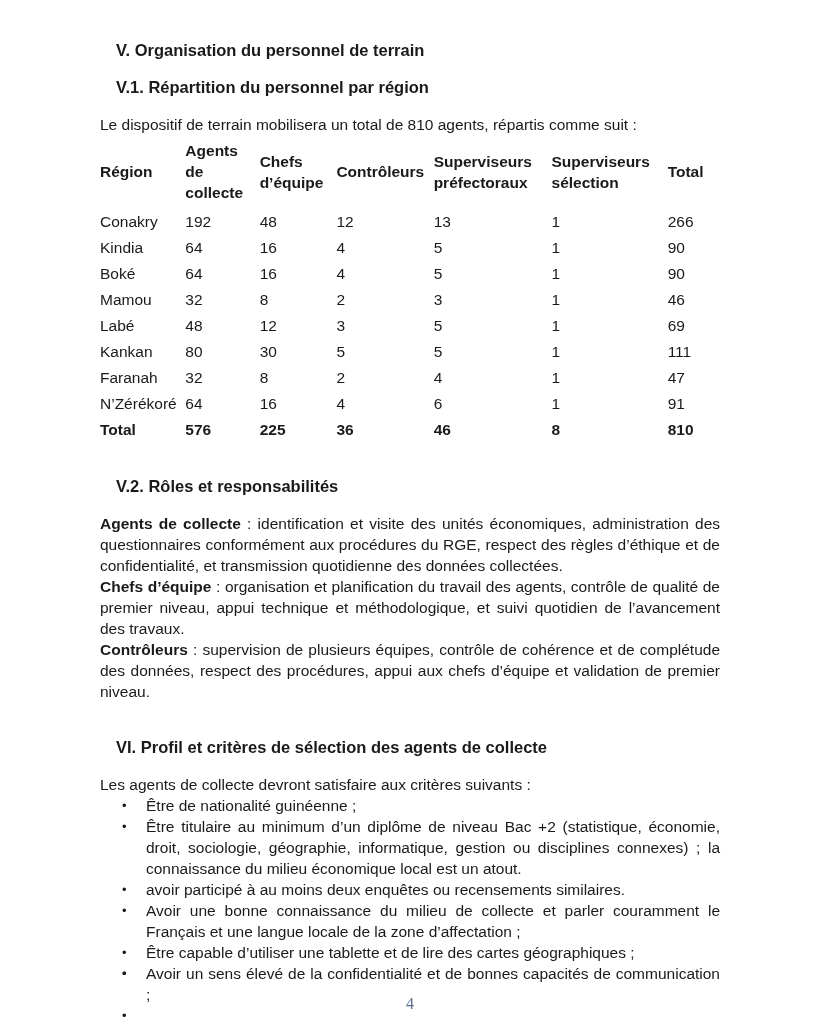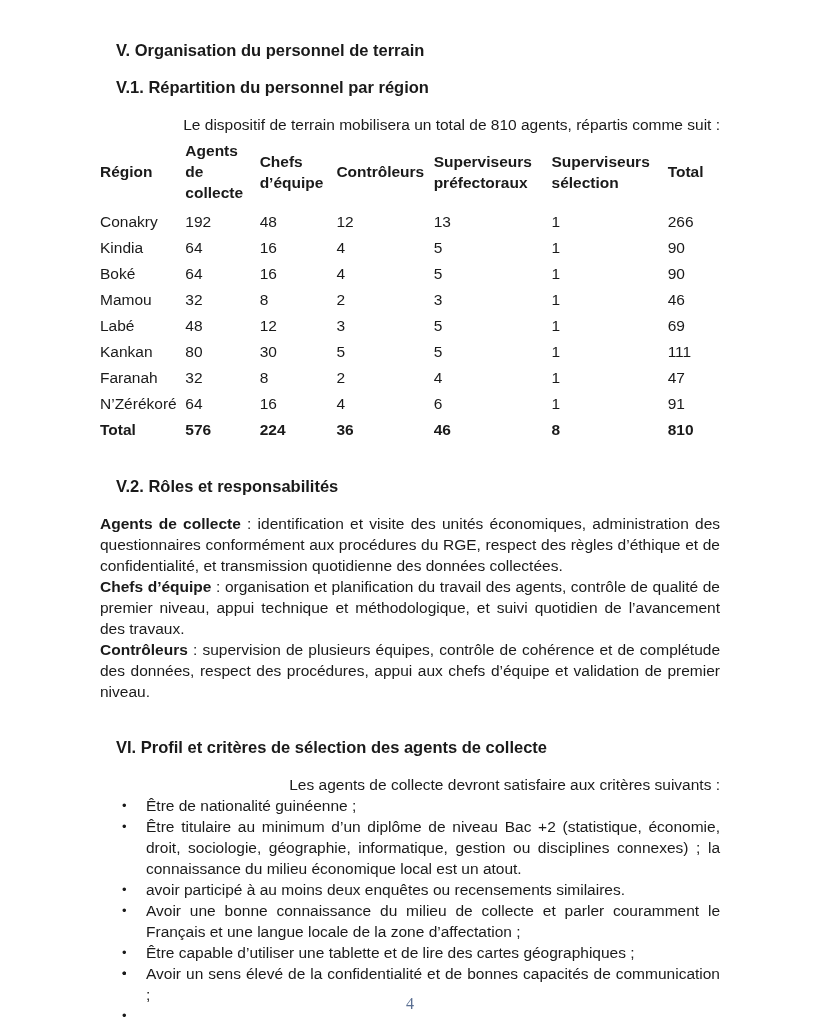--- a/index.html
+++ b/index.html
@@ -2,21 +2,21 @@
 <html><head>
   <meta charset="utf-8">
   <style>
     html, body { margin: 0; padding: 0; background: #ffffff; }
     body {
       width: 820px; height: 1024px; position: relative; overflow: hidden;
       font-family: "Liberation Sans", sans-serif; color: #1a1a1a;
     }
     .page { position: absolute; left: 100px; top: 24px; width: 620px; }
     .h1, .h2 { font-weight: bold; font-size: 16.5px; line-height: 21px; margin: 16px; }
-    .p { font-size: 15.5px; line-height: 21px; margin: 0; text-align: right; }
+    .p { font-size: 15.5px; line-height: 21px; margin: 0; }
     .justify { text-align: justify; }
     table { border-collapse: collapse; margin-top: 3px; font-size: 15.5px; }
     th { font-weight: bold; text-align: left; vertical-align: middle; line-height: 21px; padding: 2px 4px 6px 0; }
     td { line-height: 20px; padding: 3px 4px 3px 0; text-align: left; }
     .c0 { width: 82px; } .c1 { width: 72px; } .c2 { width: 74px; } .c3 { width: 94px; }
     .c4 { width: 116px; } .c5 { width: 114px; } .c6 { width: 50px; }
     tr.total td { font-weight: bold; }
     .gap-section { height: 17px; }
     .lbl { font-weight: bold; }
     ul { margin: 0; padding: 0 0 0 46px; list-style: none; }
@@ -116,21 +116,21 @@
           <td>64</td>
           <td>16</td>
           <td>4</td>
           <td>6</td>
           <td>1</td>
           <td>91</td>
         </tr>
         <tr class="total">
           <td>Total</td>
           <td>576</td>
-          <td>224</td>
+          <td>225</td>
           <td>36</td>
           <td>46</td>
           <td>8</td>
           <td>810</td>
         </tr>
       </tbody>
   </table>
 
   <div class="gap-section"></div>
 

